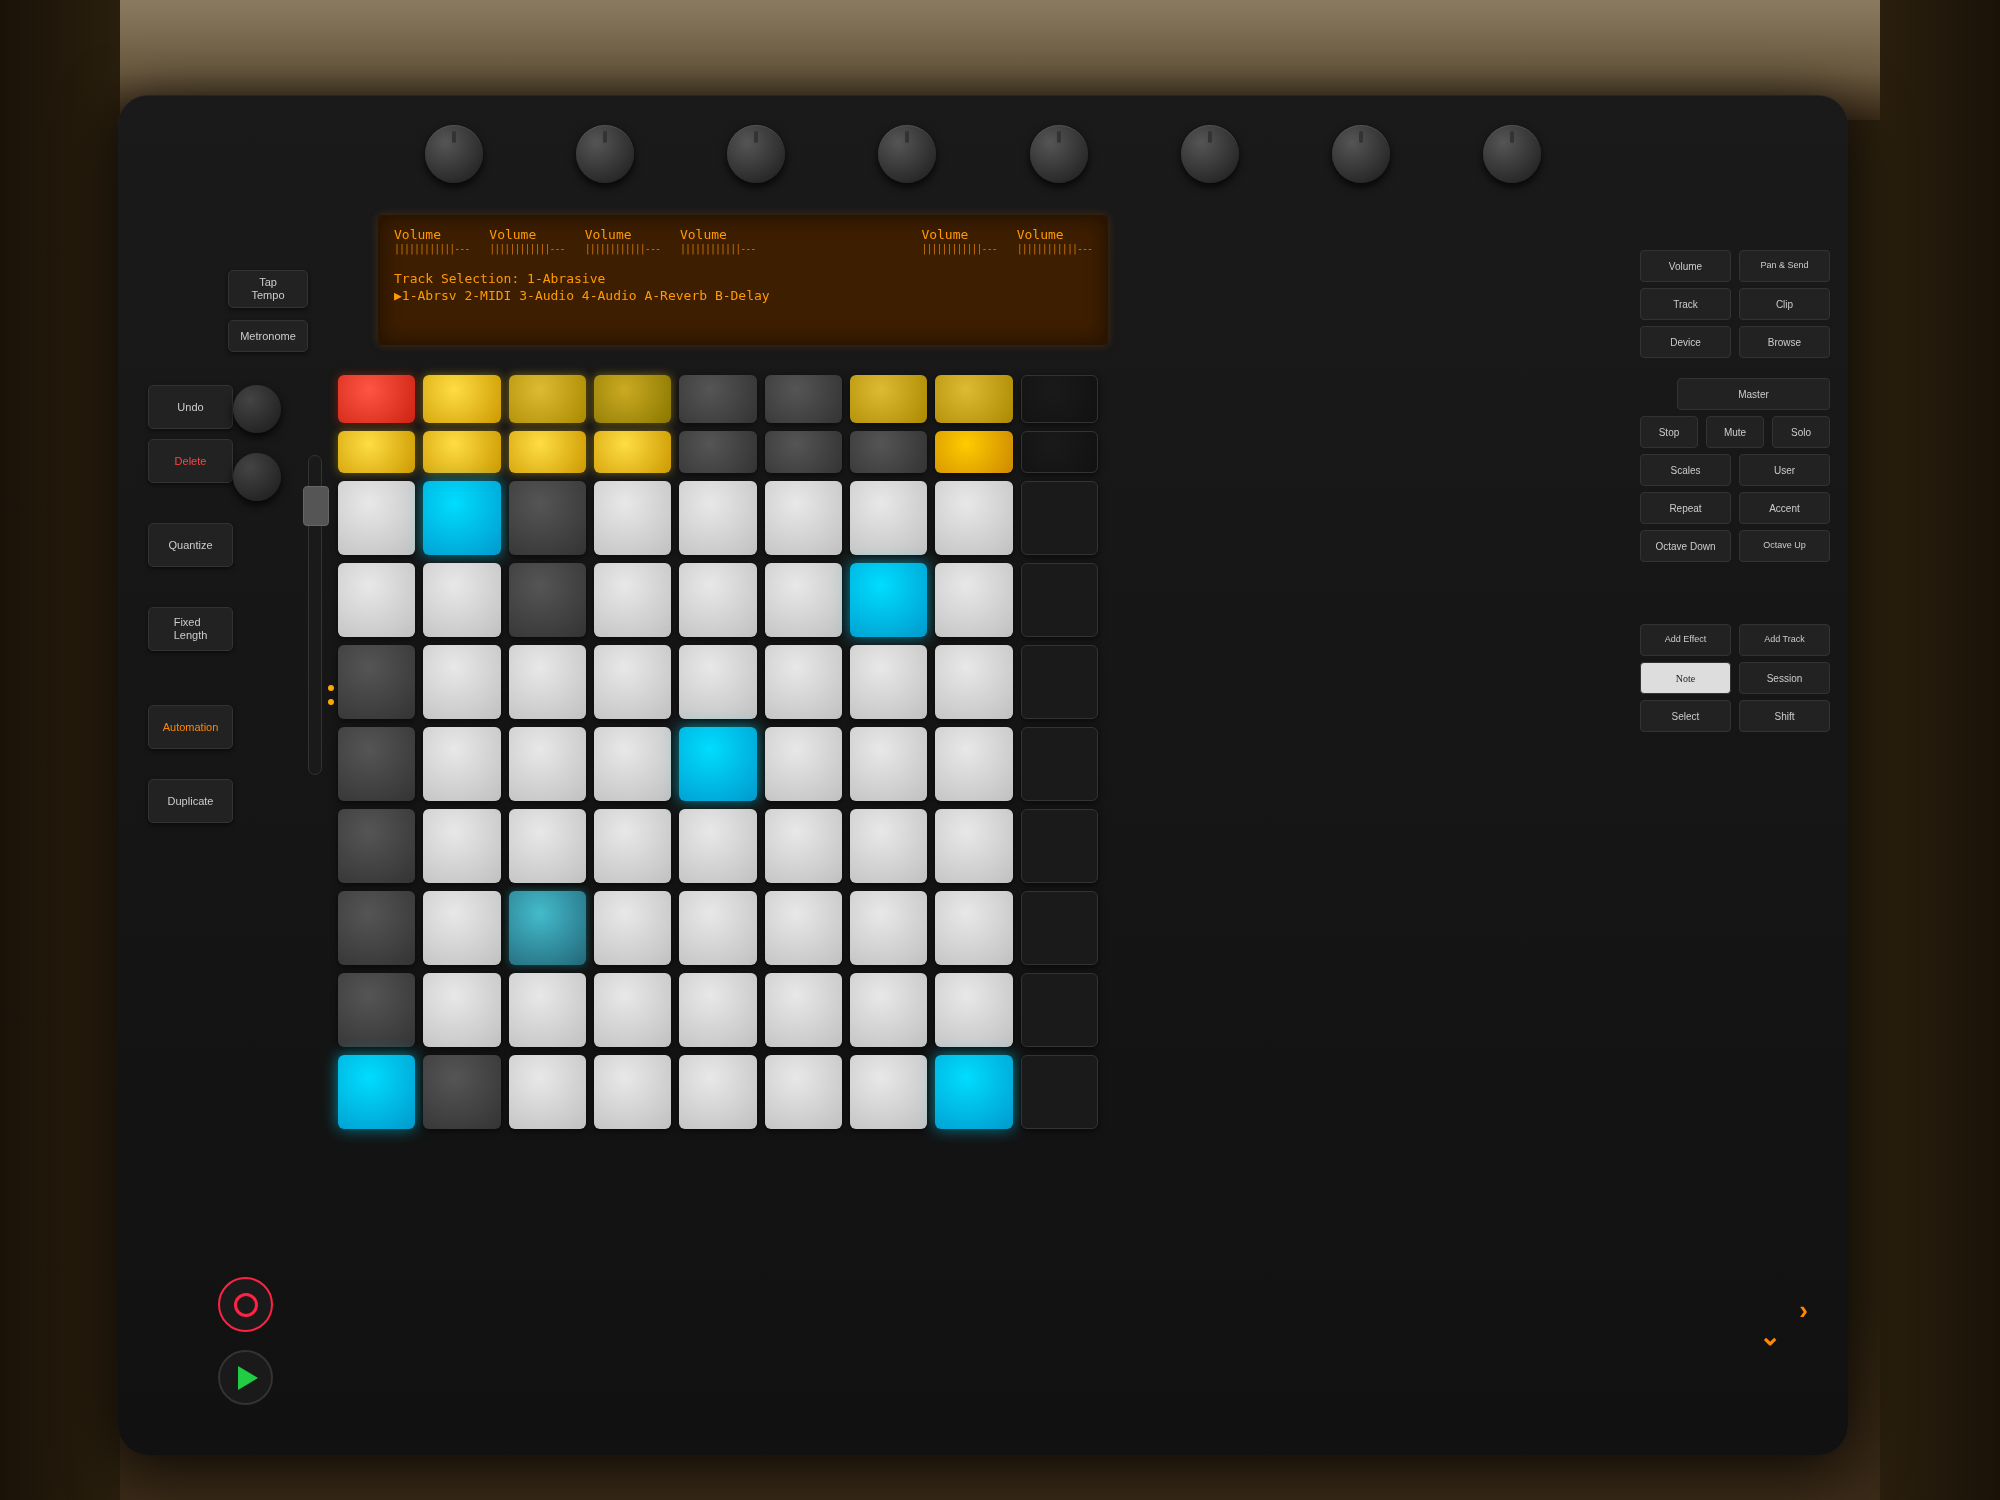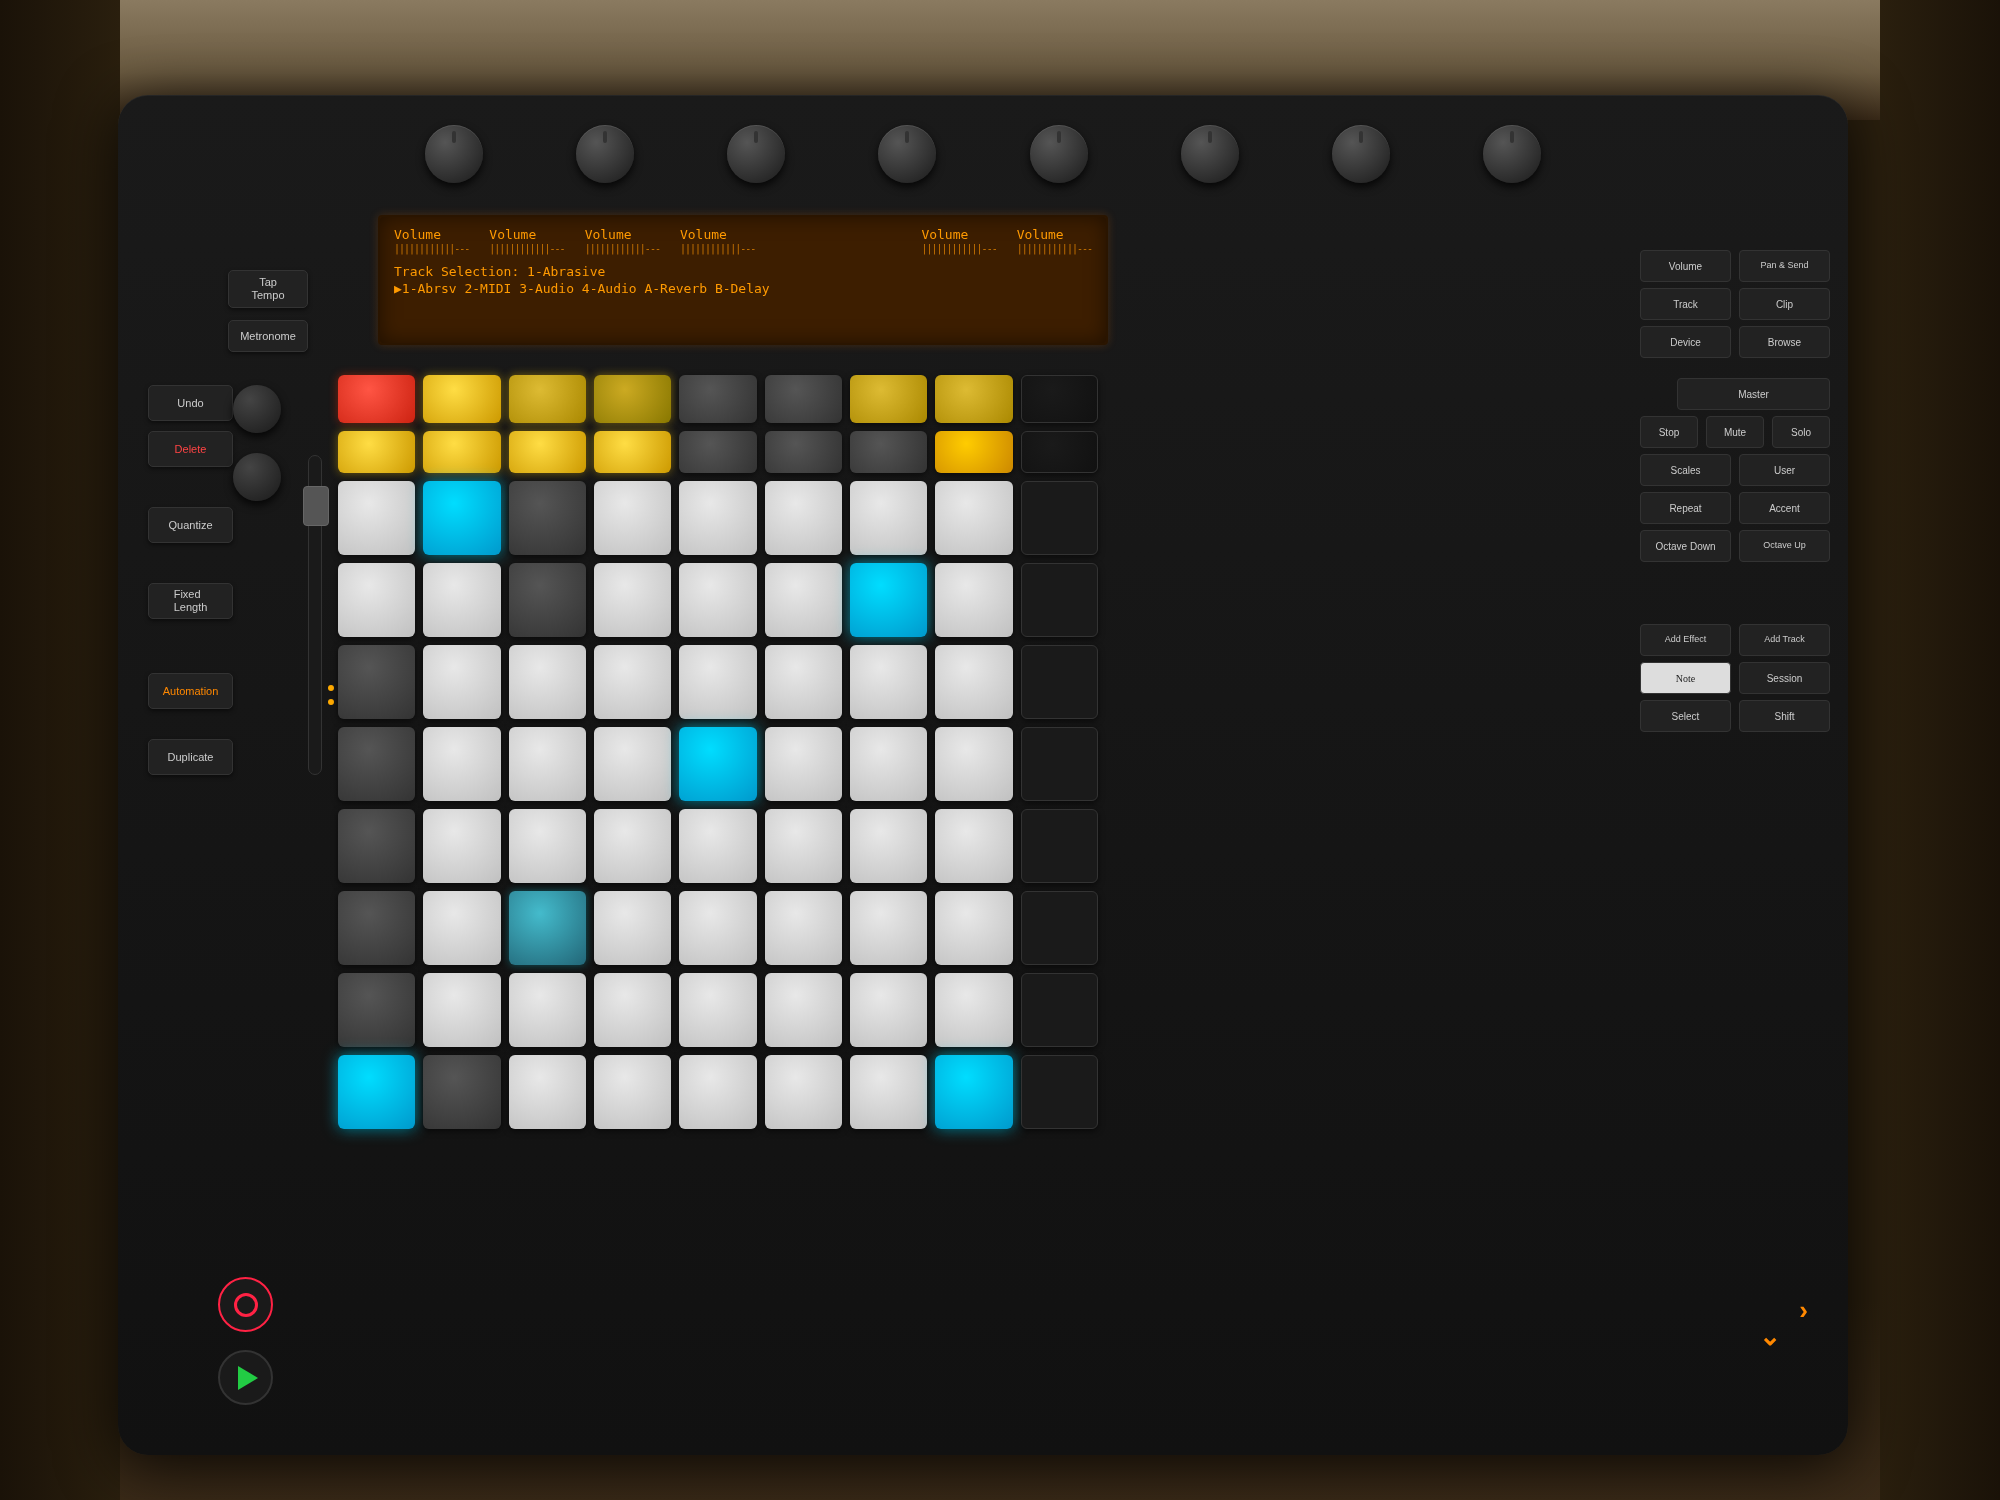--- a/index.html
+++ b/index.html
@@ -121,33 +121,33 @@
     .display-bars {
       font-size: 10px;
       color: #cc7700;
       letter-spacing: -1px;
     }
 
     .display-text-row {
       color: #ff9a00;
       font-size: 13px;
       font-family: monospace;
-      margin-top: 9px;
+      margin-top: 16px;
     }
 
     .display-text-row2 {
       color: #ff9a00;
       font-size: 13px;
       font-family: monospace;
       margin-top: 2px;
     }
 
     .side-btn {
       width: 85px;
-      height: 36px;
+      height: 44px;
       background: #222;
       border: 1px solid #333;
       border-radius: 5px;
       display: flex;
       align-items: center;
       justify-content: center;
       color: #ccc;
       font-size: 11px;
       cursor: pointer;
       box-shadow: 0 2px 4px rgba(0,0,0,0.5);

